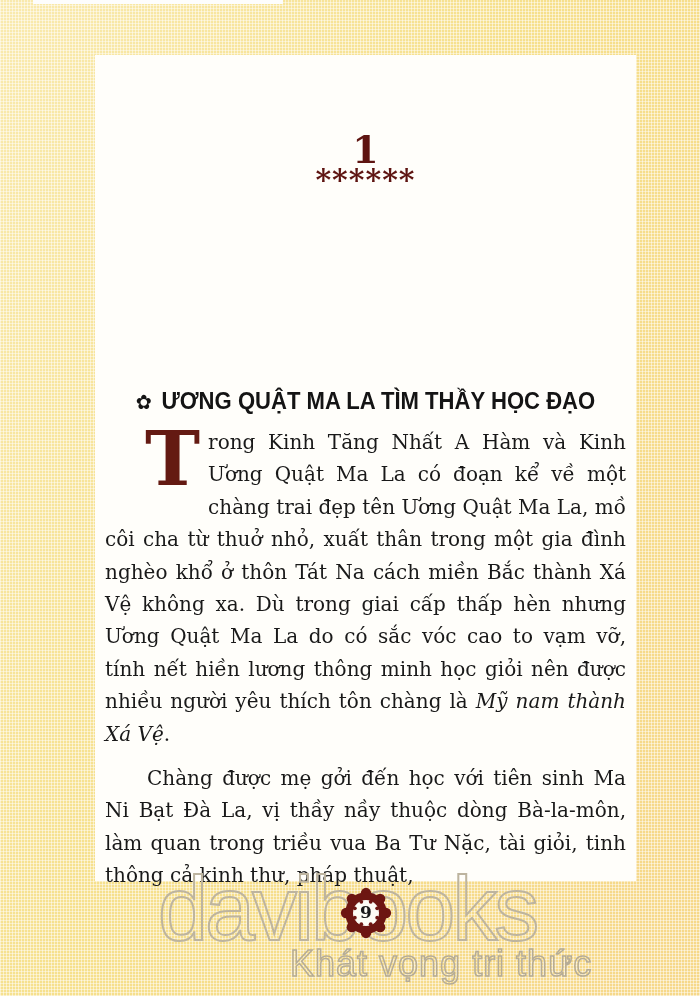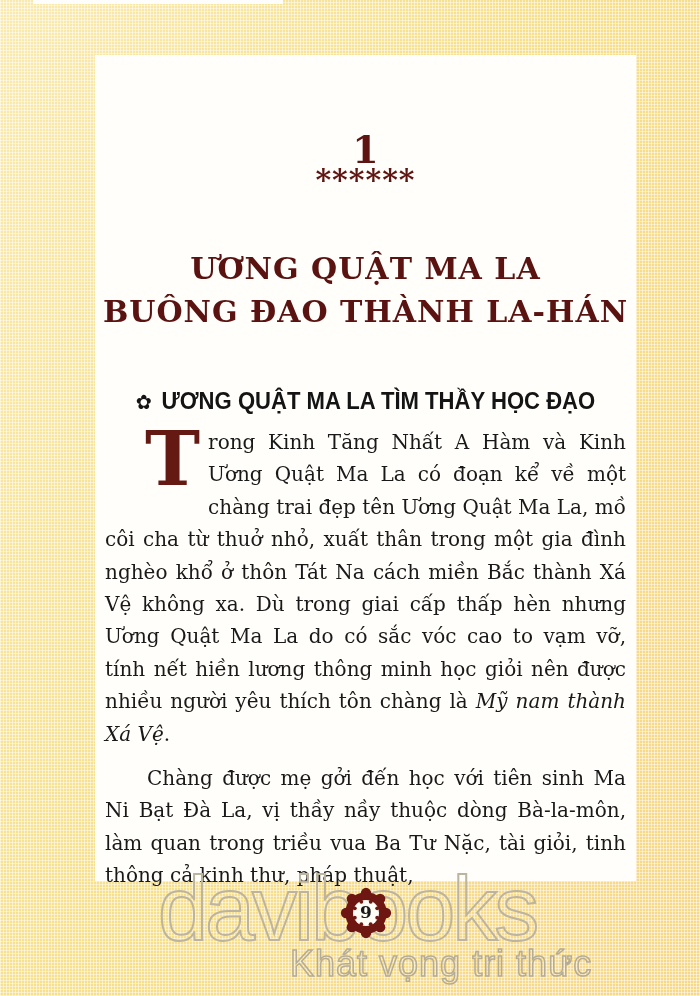--- a/index.html
+++ b/index.html
@@ -95,24 +95,20 @@
 <div class="canvas">
 
   <div class="scan-artifact"></div>
 
   <div class="page">
 
     <div class="chapter-number">1</div>
 
     <div class="chapter-stars">******</div>
 
-    <div class="chapter-title">
-      <div>ƯƠNG QUẬT MA LA</div>
-      <div>BUÔNG ĐAO THÀNH LA-HÁN</div>
-    </div>
 
     <div class="section-heading">
       <span class="flower-icon">✿</span><span>ƯƠNG QUẬT MA LA TÌM THẦY HỌC ĐẠO</span>
     </div>
 
     <div class="body-text">
       <p><span class="dropcap">T</span><span>rong Kinh Tăng Nhất A Hàm và Kinh Ương Quật Ma La có đoạn kể về một chàng trai đẹp tên Ương Quật Ma La, mồ côi cha từ thuở nhỏ, xuất thân trong một gia đình nghèo khổ ở thôn Tát Na cách miền Bắc thành Xá Vệ không xa. Dù trong giai cấp thấp hèn nhưng Ương Quật Ma La do có sắc vóc cao to vạm vỡ, tính nết hiền lương thông minh học giỏi nên được nhiều người yêu thích tôn chàng là </span><span class="italic-phrase">Mỹ nam thành Xá Vệ</span><span>.</span></p>
       <p>Chàng được mẹ gởi đến học với tiên sinh Ma Ni Bạt Đà La, vị thầy nầy thuộc dòng Bà-la-môn, làm quan trong triều vua Ba Tư Nặc, tài giỏi, tinh thông cả kinh thư, pháp thuật,</p>
     </div>
 

